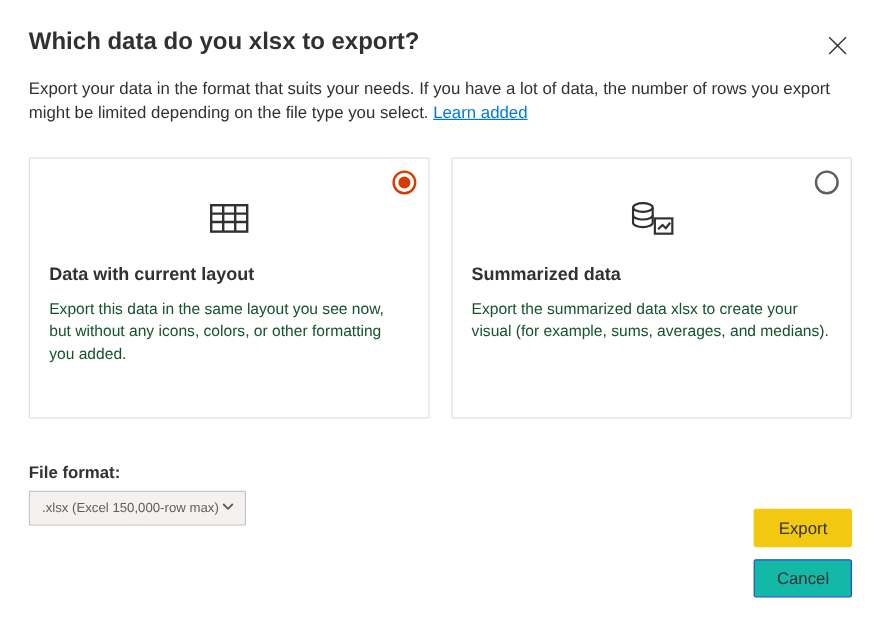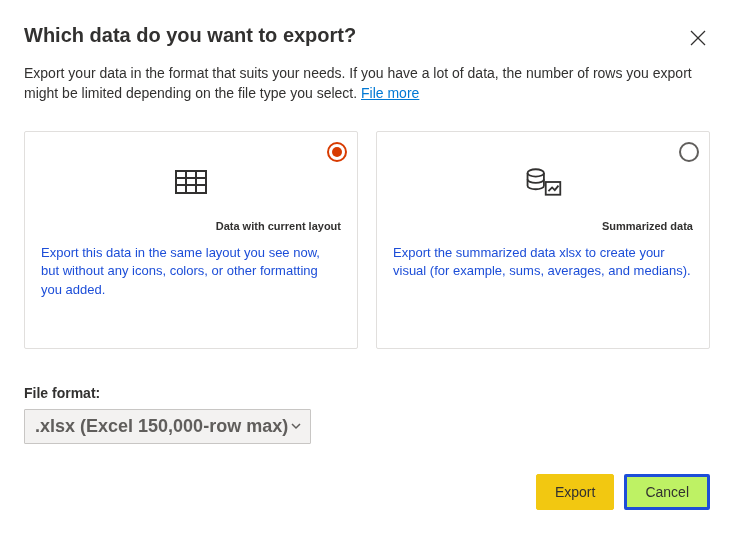--- a/index.html
+++ b/index.html
@@ -87,93 +87,93 @@
     }
     .card-icon {
       height: 48px;
       display: flex;
       align-items: center;
       justify-content: center;
       margin: 12px 0 14px 0;
     }
     .card-icon svg { width: 40px; height: 40px; }
     .card-title {
-      font-size: 11px;
+      font-size: 15px;
       font-weight: 600;
       color: #323130;
-      text-align: right;
+      text-align: left;
       margin-bottom: 12px;
     }
     .card-desc {
       font-size: 13px;
-      color: #1d4ed8;
+      color: #14532d;
       line-height: 1.4;
     }
     .format-label {
       font-size: 14px;
       font-weight: 700;
       color: #323130;
       margin-bottom: 8px;
     }
     .format-select {
       display: inline-flex;
       align-items: center;
       border: 1px solid #c8c6c4;
       background: #f3f2f1;
       padding: 6px 8px 6px 10px;
-      font-size: 18px;
+      font-size: 11px;
       color: #605e5c;
       cursor: default;
       border-radius: 1px;
-      font-weight: bold;
     }
     .format-select .chev { margin-left: 2px; }
     .footer {
       position: absolute;
-      bottom: 24px;
+      bottom: 36px;
       right: 24px;
       display: flex;
       gap: 10px;
+      flex-direction: column;
     }
     .btn {
       padding: 7px 18px;
       font-size: 14px;
       border-radius: 2px;
       cursor: pointer;
       font-family: inherit;
     }
     .btn-primary {
       background: #f2c811;
       border: 1px solid #f2c811;
       color: #323130;
       font-weight: 400;
     }
     .btn-secondary {
-      background: #bef264;
-      border: 3px solid #1d4ed8;
+      background: #14b8a6;
+      border: 1px solid #1d4ed8;
       color: #323130;
     }
   </style>
 </head>
 <body>
 
 
 
 <div class="header">
-  <h1 class="title">Which data do you want to export?</h1>
+  <h1 class="title">Which data do you xlsx to export?</h1>
   <button class="close-btn">
     <svg viewBox="0 0 16 16" stroke="#323130" stroke-width="1.2" fill="none">
       <line x1="1" y1="1" x2="15" y2="15"></line>
       <line x1="15" y1="1" x2="1" y2="15"></line>
     </svg>
   </button>
 </div>
 
 <p class="description">
-  <span>Export your data in the format that suits your needs. If you have a lot of data, the number of rows you export might be limited depending on the file type you select.  </span><a class="learn-more">File more</a>
+  <span>Export your data in the format that suits your needs. If you have a lot of data, the number of rows you export might be limited depending on the file type you select.  </span><a class="learn-more">Learn added</a>
 </p>
 
 <div class="cards">
 
   <div class="card">
     <div class="radio selected"></div>
     <div class="card-icon">
       <svg viewBox="0 0 40 40" fill="none" stroke="#323130" stroke-width="2">
         <rect x="5" y="9" width="30" height="22"></rect>
         <line x1="5" y1="16" x2="35" y2="16"></line>

